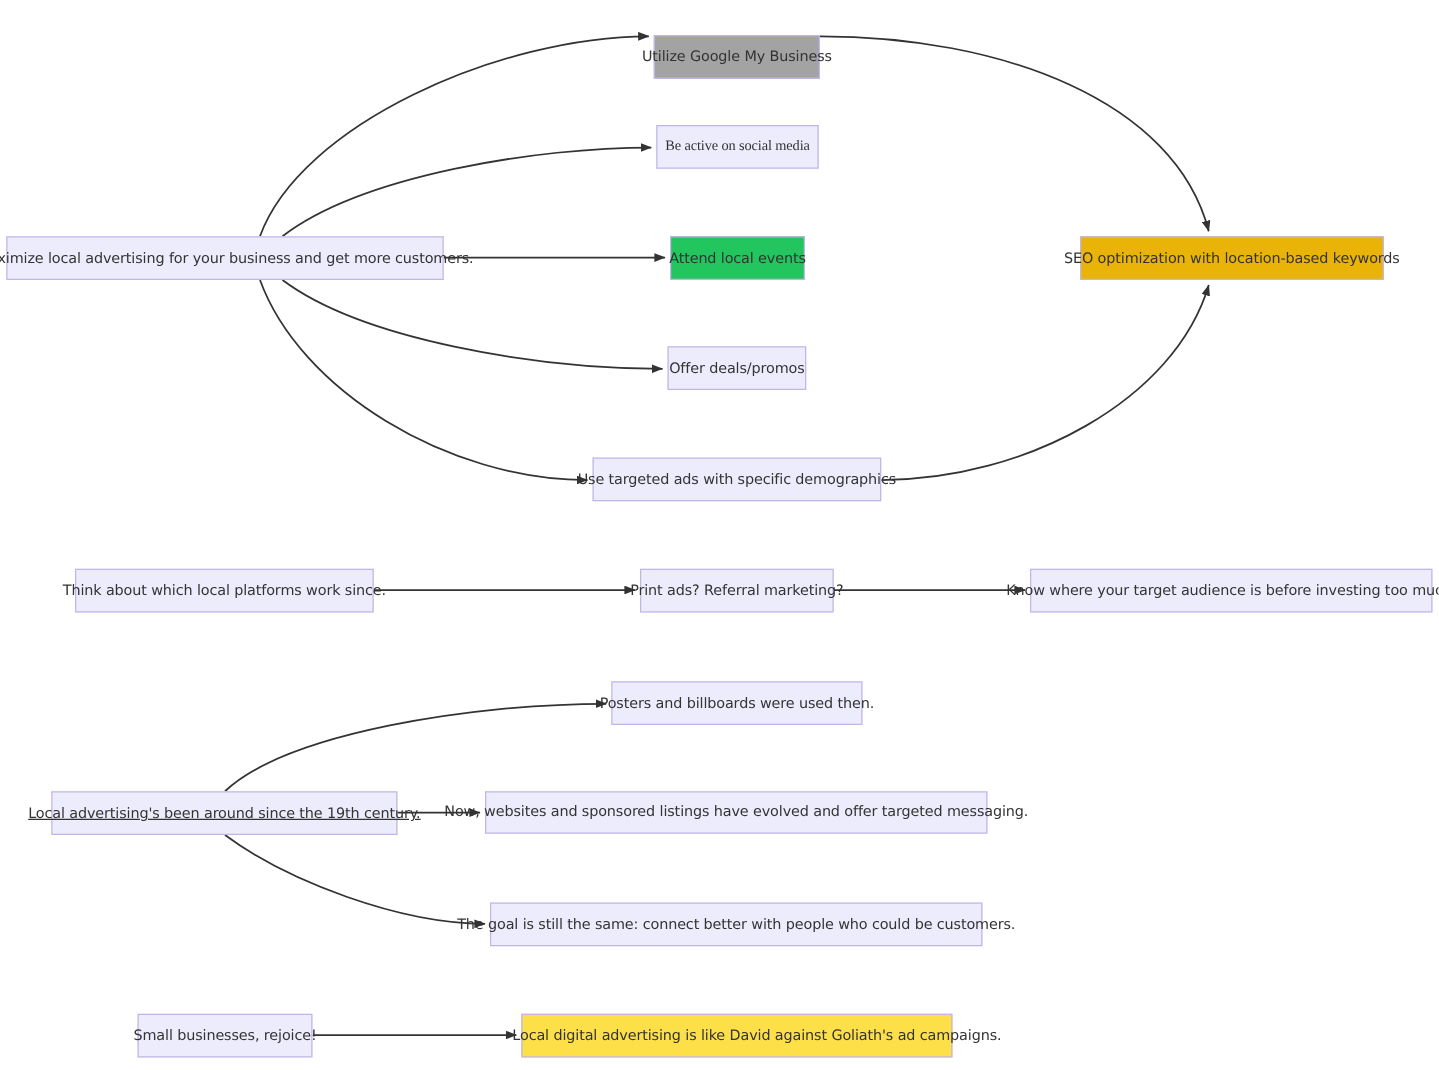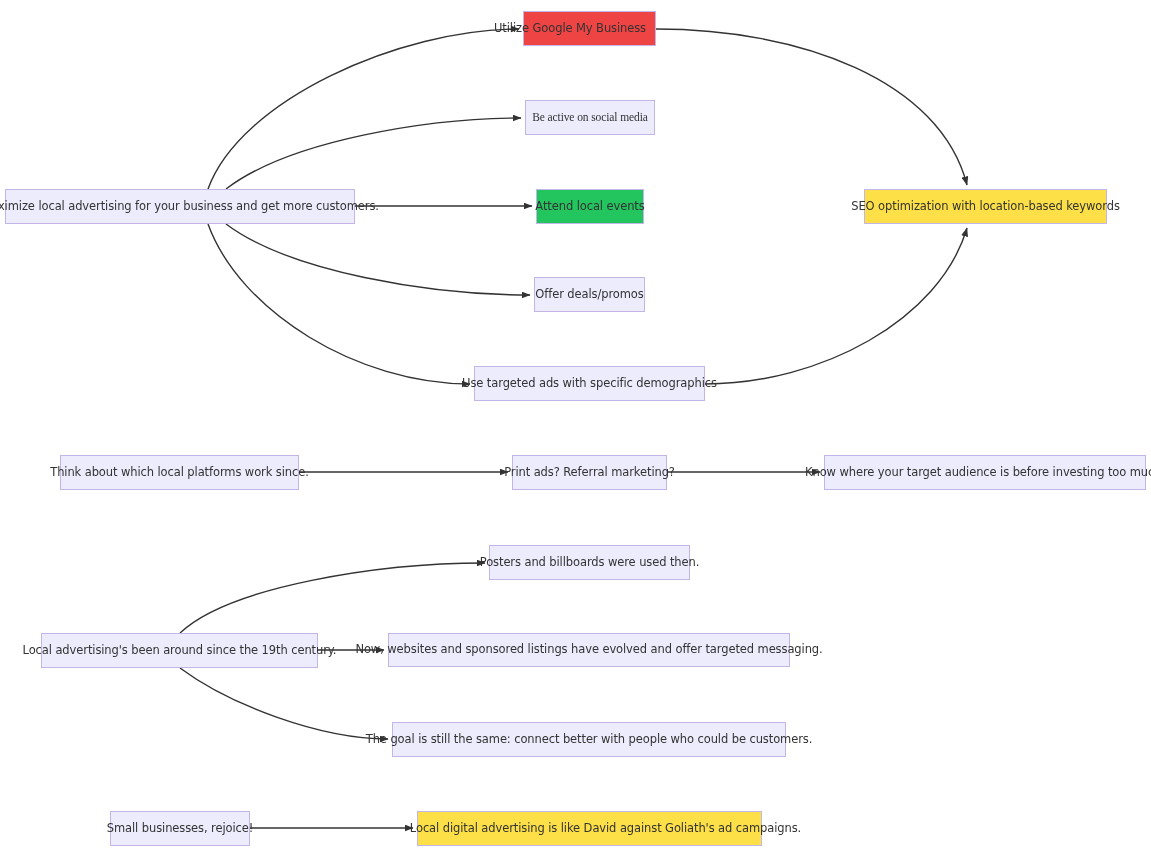--- a/index.html
+++ b/index.html
@@ -68,48 +68,48 @@
         <path d="M 318 650 L 384 650" fill="none" stroke="#333333" stroke-width="1.4" marker-end="url(#arrowhead)"></path>
         <path d="M 180 668 C 230 705 320 739 388 739" fill="none" stroke="#333333" stroke-width="1.4" marker-end="url(#arrowhead)"></path>
         <path d="M 250 828 L 413 828" fill="none" stroke="#333333" stroke-width="1.4" marker-end="url(#arrowhead)"></path>
       </g>
   </svg>
 
   <div id="node-group">
       <div class="node" style="left: 5px; top: 189px; width: 350px; height: 35px; background: rgb(236, 236, 253); border-color: rgb(195, 181, 232); color: rgb(51, 51, 51);">
         <span class="node-label">Maximize local advertising for your business and get more customers.</span>
       </div>
-      <div class="node" style="left: 523px; top: 11px; width: 133px; height: 35px; background: #ef4444; border-color: rgb(195, 181, 232); color: rgb(51, 51, 51); justify-content: flex-end;">
+      <div class="node" style="left: 523px; top: 28px; width: 133px; height: 35px; background: #a3a3a3; border-color: rgb(195, 181, 232); color: rgb(51, 51, 51);">
         <span class="node-label">Utilize Google My Business</span>
       </div>
       <div class="node" style="left: 525px; top: 100px; width: 130px; height: 35px; background: rgb(236, 236, 253); border-color: rgb(195, 181, 232); color: rgb(51, 51, 51); font-family: Liberation Serif, serif;">
         <span class="node-label">Be active on social media</span>
       </div>
       <div class="node" style="left: 536px; top: 189px; width: 108px; height: 35px; background: #22c55e; border-color: rgb(195, 181, 232); color: rgb(51, 51, 51);">
         <span class="node-label">Attend local events</span>
       </div>
       <div class="node" style="left: 534px; top: 277px; width: 111px; height: 35px; background: rgb(236, 236, 253); border-color: rgb(195, 181, 232); color: rgb(51, 51, 51);">
         <span class="node-label">Offer deals/promos</span>
       </div>
       <div class="node" style="left: 474px; top: 366px; width: 231px; height: 35px; background: rgb(236, 236, 253); border-color: rgb(195, 181, 232); color: rgb(51, 51, 51);">
         <span class="node-label">Use targeted ads with specific demographics</span>
       </div>
-      <div class="node" style="left: 864px; top: 189px; width: 243px; height: 35px; background: #fde047; border-color: rgb(195, 181, 232); color: rgb(51, 51, 51);">
+      <div class="node" style="left: 864px; top: 189px; width: 243px; height: 35px; background: #eab308; border-color: rgb(195, 181, 232); color: rgb(51, 51, 51);">
         <span class="node-label">SEO optimization with location-based keywords</span>
       </div>
       <div class="node" style="left: 60px; top: 455px; width: 239px; height: 35px; background: rgb(236, 236, 253); border-color: rgb(195, 181, 232); color: rgb(51, 51, 51);">
         <span class="node-label">Think about which local platforms work since.</span>
       </div>
       <div class="node" style="left: 512px; top: 455px; width: 155px; height: 35px; background: rgb(236, 236, 253); border-color: rgb(195, 181, 232); color: rgb(51, 51, 51);">
         <span class="node-label">Print ads? Referral marketing?</span>
       </div>
       <div class="node" style="left: 824px; top: 455px; width: 322px; height: 35px; background: rgb(236, 236, 253); border-color: rgb(195, 181, 232); color: rgb(51, 51, 51);">
         <span class="node-label">Know where your target audience is before investing too much.</span>
       </div>
-      <div class="node" style="left: 41px; top: 633px; width: 277px; height: 35px; background: rgb(236, 236, 253); border-color: rgb(195, 181, 232); color: rgb(51, 51, 51);">
+      <div class="node" style="left: 41px; top: 633px; width: 277px; height: 35px; background: rgb(236, 236, 253); border-color: rgb(195, 181, 232); color: rgb(51, 51, 51); text-decoration: underline;">
         <span class="node-label">Local advertising's been around since the 19th century.</span>
       </div>
       <div class="node" style="left: 489px; top: 545px; width: 201px; height: 35px; background: rgb(236, 236, 253); border-color: rgb(195, 181, 232); color: rgb(51, 51, 51);">
         <span class="node-label">Posters and billboards were used then.</span>
       </div>
       <div class="node" style="left: 388px; top: 633px; width: 402px; height: 34px; background: rgb(236, 236, 253); border-color: rgb(195, 181, 232); color: rgb(51, 51, 51);">
         <span class="node-label">Now, websites and sponsored listings have evolved and offer targeted messaging.</span>
       </div>
       <div class="node" style="left: 392px; top: 722px; width: 394px; height: 35px; background: rgb(236, 236, 253); border-color: rgb(195, 181, 232); color: rgb(51, 51, 51);">
         <span class="node-label">The goal is still the same: connect better with people who could be customers.</span>

